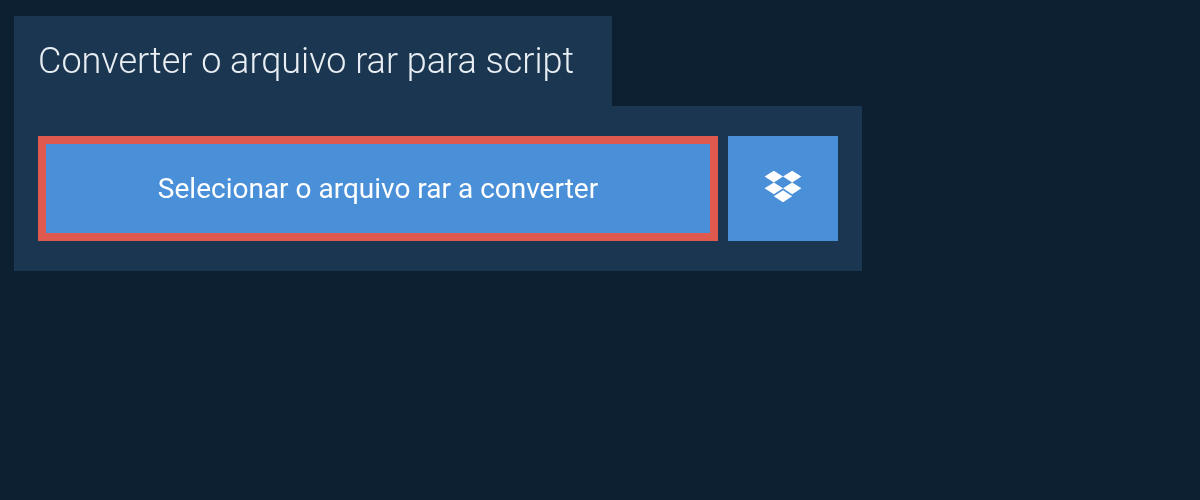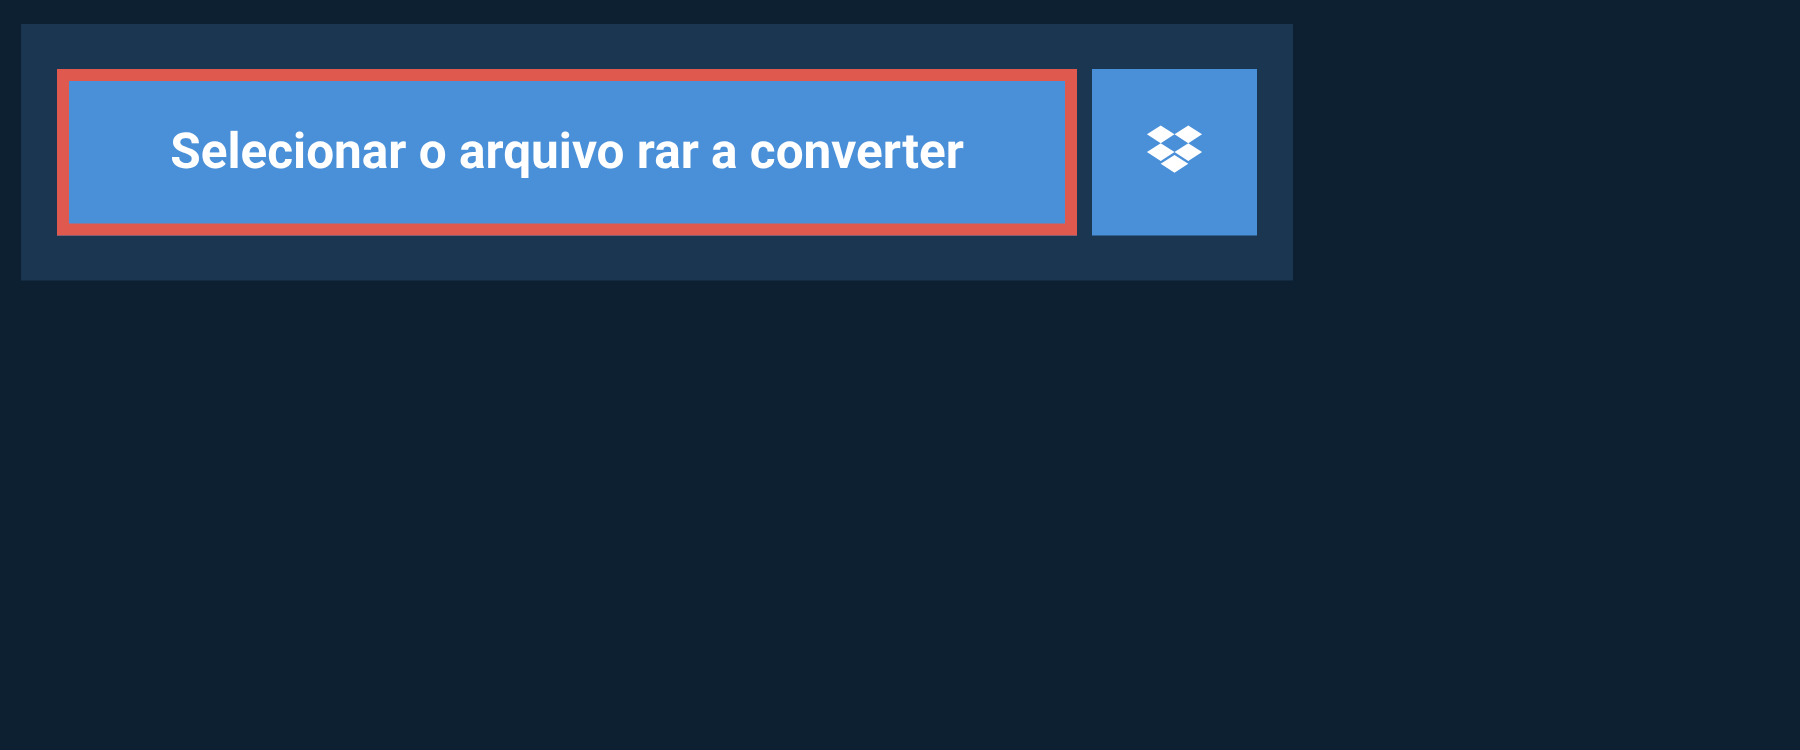--- a/index.html
+++ b/index.html
@@ -38,40 +38,43 @@
       background: #4a90d9;
       border: 8px solid #e0594f;
       display: flex;
       align-items: center;
       justify-content: center;
       padding: 28px 30px;
       cursor: pointer;
     }
     .select-button span {
       color: #ffffff;
-      font-size: 33px;
-      font-weight: 700;
+      font-size: 28px;
+      font-weight: 400;
     }
     .dropbox-button {
       width: 110px;
       background: #4a90d9;
       display: flex;
       align-items: center;
       justify-content: center;
       cursor: pointer;
     }
     .dropbox-icon {
       width: 42px;
       height: 42px;
     }
   </style>
 </head>
 <body>
 
 <div class="container">
+  <div class="tab-header">
+    <span>Converter o arquivo rar para script</span>
+  </div>
   <div class="panel">
     <div class="select-button">
       <span>Selecionar o arquivo rar a converter</span>
     </div>
     <div class="dropbox-button">
       <svg class="dropbox-icon" viewBox="0 0 64 64" fill="#ffffff">
         <polygon points="18,4 32,13 18,22 4,13"></polygon>
         <polygon points="46,4 60,13 46,22 32,13"></polygon>
         <polygon points="18,22 32,31 18,40 4,31"></polygon>
         <polygon points="46,22 60,31 46,40 32,31"></polygon>

